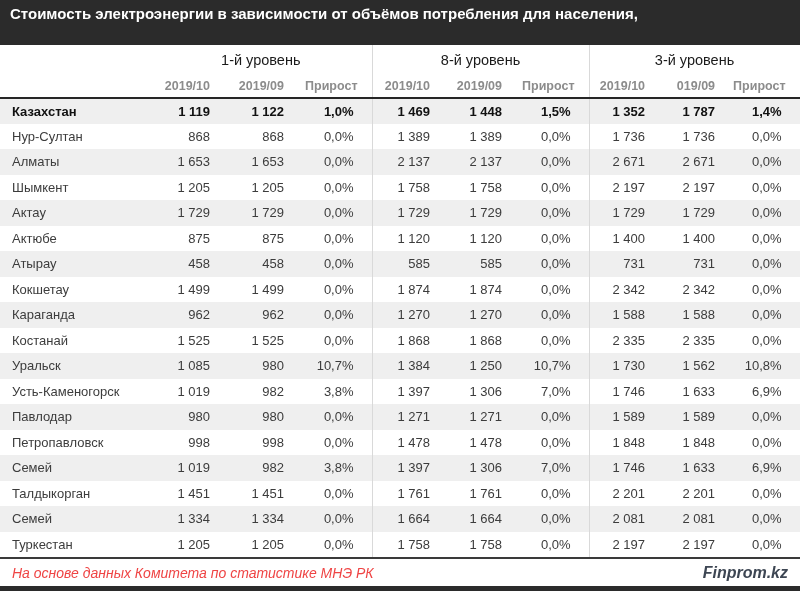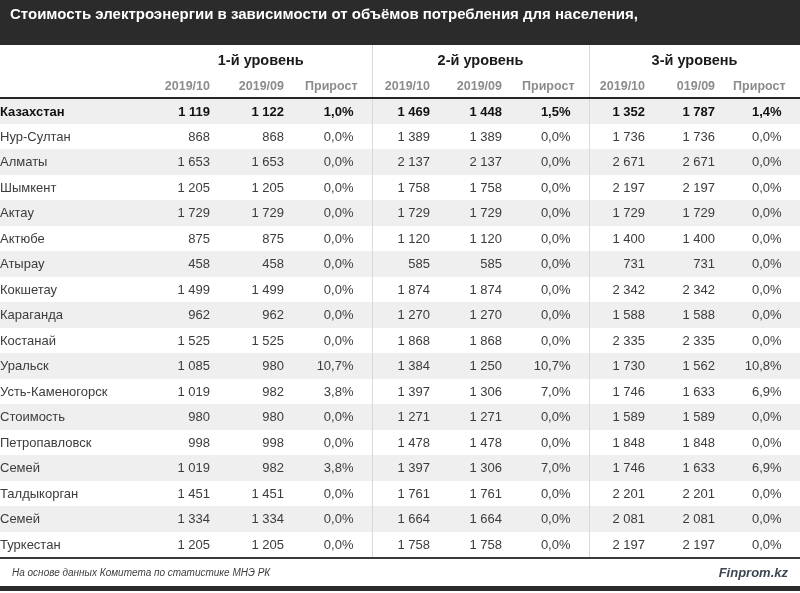--- a/index.html
+++ b/index.html
@@ -22,21 +22,21 @@
   }
   table.data-table {
     width: 800px;
     border-collapse: collapse;
     table-layout: fixed;
   }
   thead th { font-weight: bold; vertical-align: middle; }
   th.corner { border-bottom: 2px solid #262626; }
   .group-title {
     font-size: 14.5px;
-    font-weight: bold;
+    font-weight: normal;
     color: #1a1a1a;
     text-align: center;
     height: 29px;
     margin-top: 24px;
   }
   .sub-h {
     color: #8c8c8c;
     font-size: 12.5px;
     text-align: right;
     padding-right: 14px;
@@ -46,43 +46,43 @@
   .group-start { border-left: 1px solid #d9d9d9; }
   .table-right-edge { border-right: 1px solid #d9d9d9; }
   tbody td {
     font-size: 13px;
     color: #3c3c3c;
     height: 25.5px;
     vertical-align: middle;
     white-space: nowrap;
     overflow: hidden;
   }
-  td.name { padding-left: 0; text-align: left; }
+  td.name { padding-left: 12px; text-align: left; }
   td.num { text-align: right; padding-right: 14px; }
   td.pct { padding-right: 18px; }
   tr.stripe { background: #efefef; }
   tr.bold-row td { font-weight: bold; color: #111111; }
   .footer {
     height: 29px;
     border-top: 2px solid #3a3a3a;
     display: flex;
     justify-content: space-between;
     align-items: center;
     padding: 0 12px;
   }
   .source {
     font-style: italic;
-    color: #404040;
-    font-size: 10px;
+    color: #ef4444;
+    font-size: 14px;
   }
   .brand {
     font-style: italic;
     font-weight: bold;
     color: #3d4653;
-    font-size: 13px;
+    font-size: 16px;
   }
   .bottom-bar { height: 5px; background: #2b2b2b; }
 </style>
 </head>
 <body>
 
 <div class="canvas">
 
   <div class="title-bar">
     <div>Стоимость электроэнергии в зависимости от объёмов потребления для населения,</div>
@@ -98,21 +98,21 @@
         <col style="width:72px">
         <col style="width:73px">
       <col style="width:70px">
         <col style="width:70px">
         <col style="width:71px">
     </colgroup>
     <thead>
       <tr>
         <th class="corner" rowspan="2"></th>
         <th class="group-title" colspan="3">1-й уровень</th>
-        <th class="group-title group-start" colspan="3">2-й уровень</th>
+        <th class="group-title group-start" colspan="3">8-й уровень</th>
         <th class="group-title group-start table-right-edge" colspan="3">3-й уровень</th>
       </tr>
       <tr>
         <th class="sub-h">2019/10</th>
         <th class="sub-h">2019/09</th>
         <th class="sub-h pct">Прирост</th>
         <th class="sub-h group-start">2019/10</th>
         <th class="sub-h">2019/09</th>
         <th class="sub-h pct">Прирост</th>
         <th class="sub-h group-start">2019/10</th>
@@ -259,21 +259,21 @@
           <td class="num">982</td>
           <td class="num pct">3,8%</td>
           <td class="num group-start">1 397</td>
           <td class="num">1 306</td>
           <td class="num pct">7,0%</td>
           <td class="num group-start">1 746</td>
           <td class="num">1 633</td>
           <td class="num pct table-right-edge">6,9%</td>
         </tr>
         <tr class="stripe">
-          <td class="name">Стоимость</td>
+          <td class="name">Павлодар</td>
           <td class="num">980</td>
           <td class="num">980</td>
           <td class="num pct">0,0%</td>
           <td class="num group-start">1 271</td>
           <td class="num">1 271</td>
           <td class="num pct">0,0%</td>
           <td class="num group-start">1 589</td>
           <td class="num">1 589</td>
           <td class="num pct table-right-edge">0,0%</td>
         </tr>

